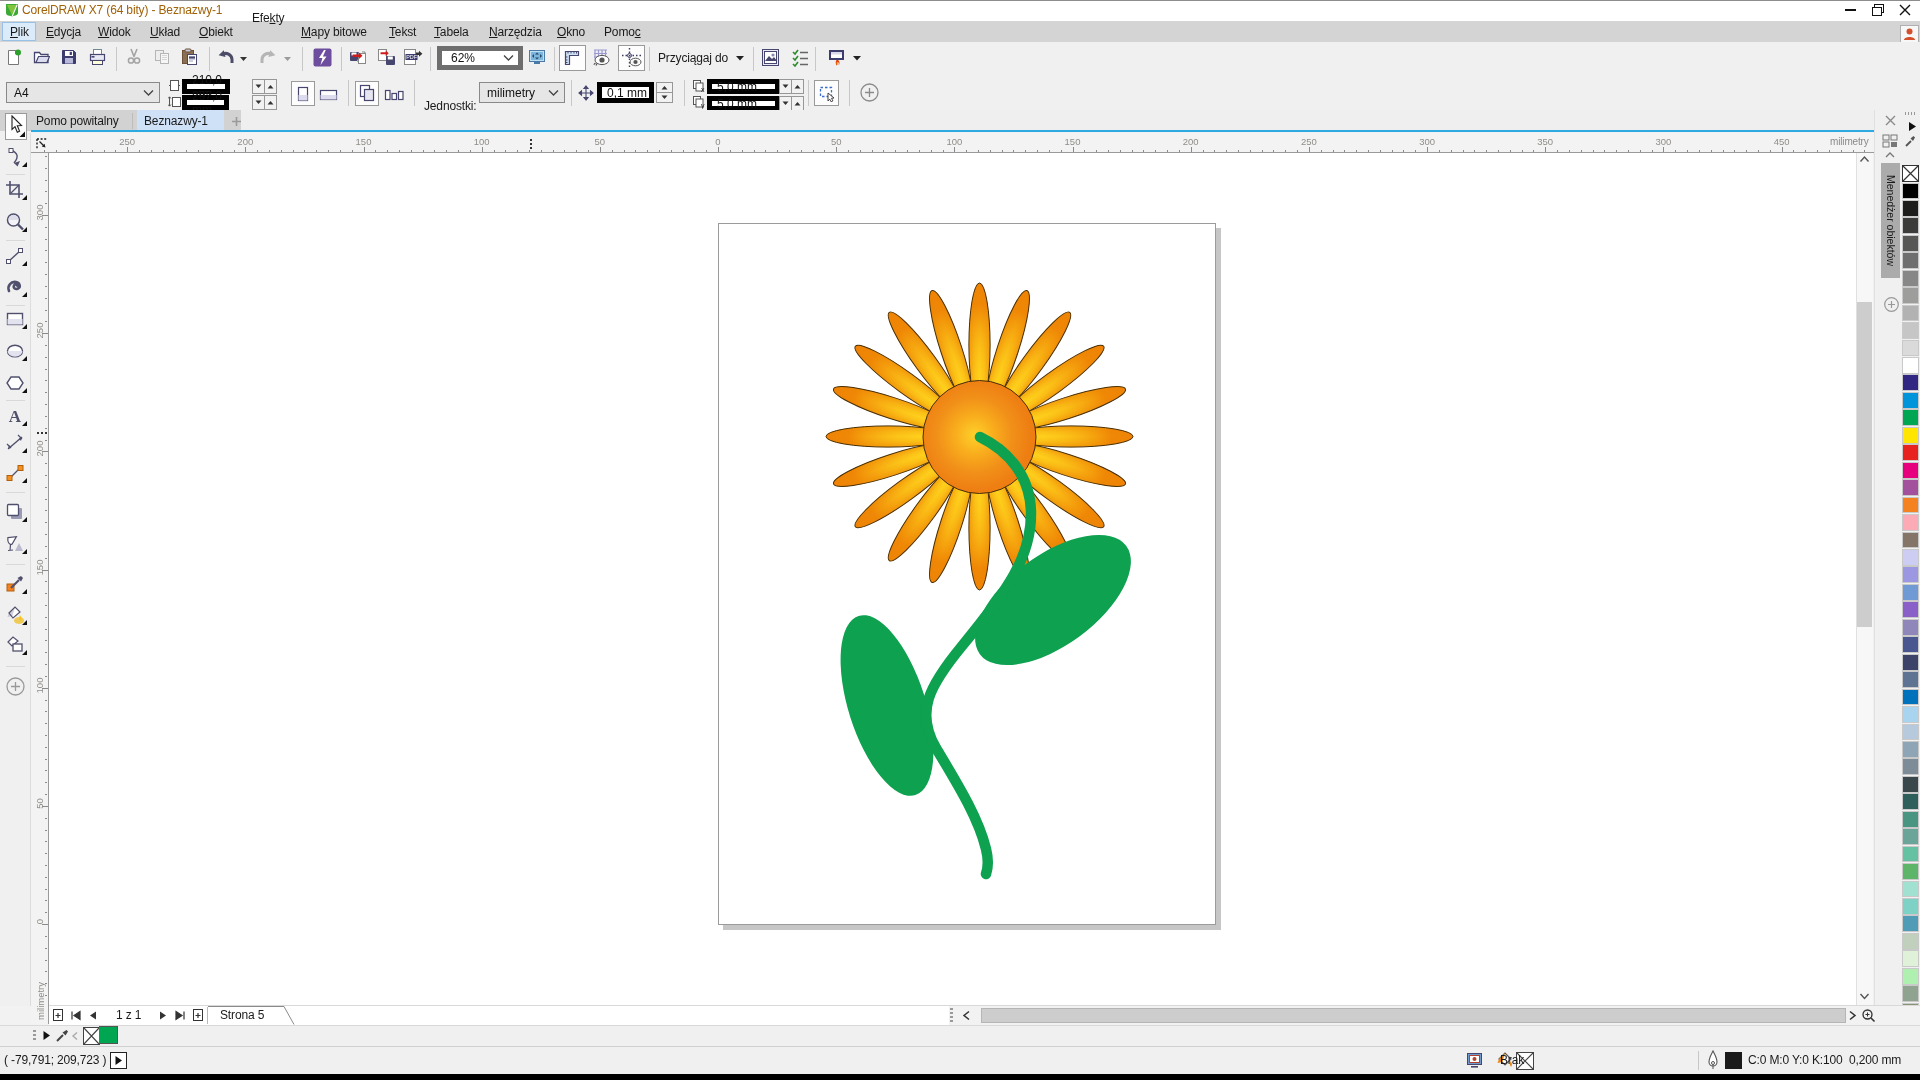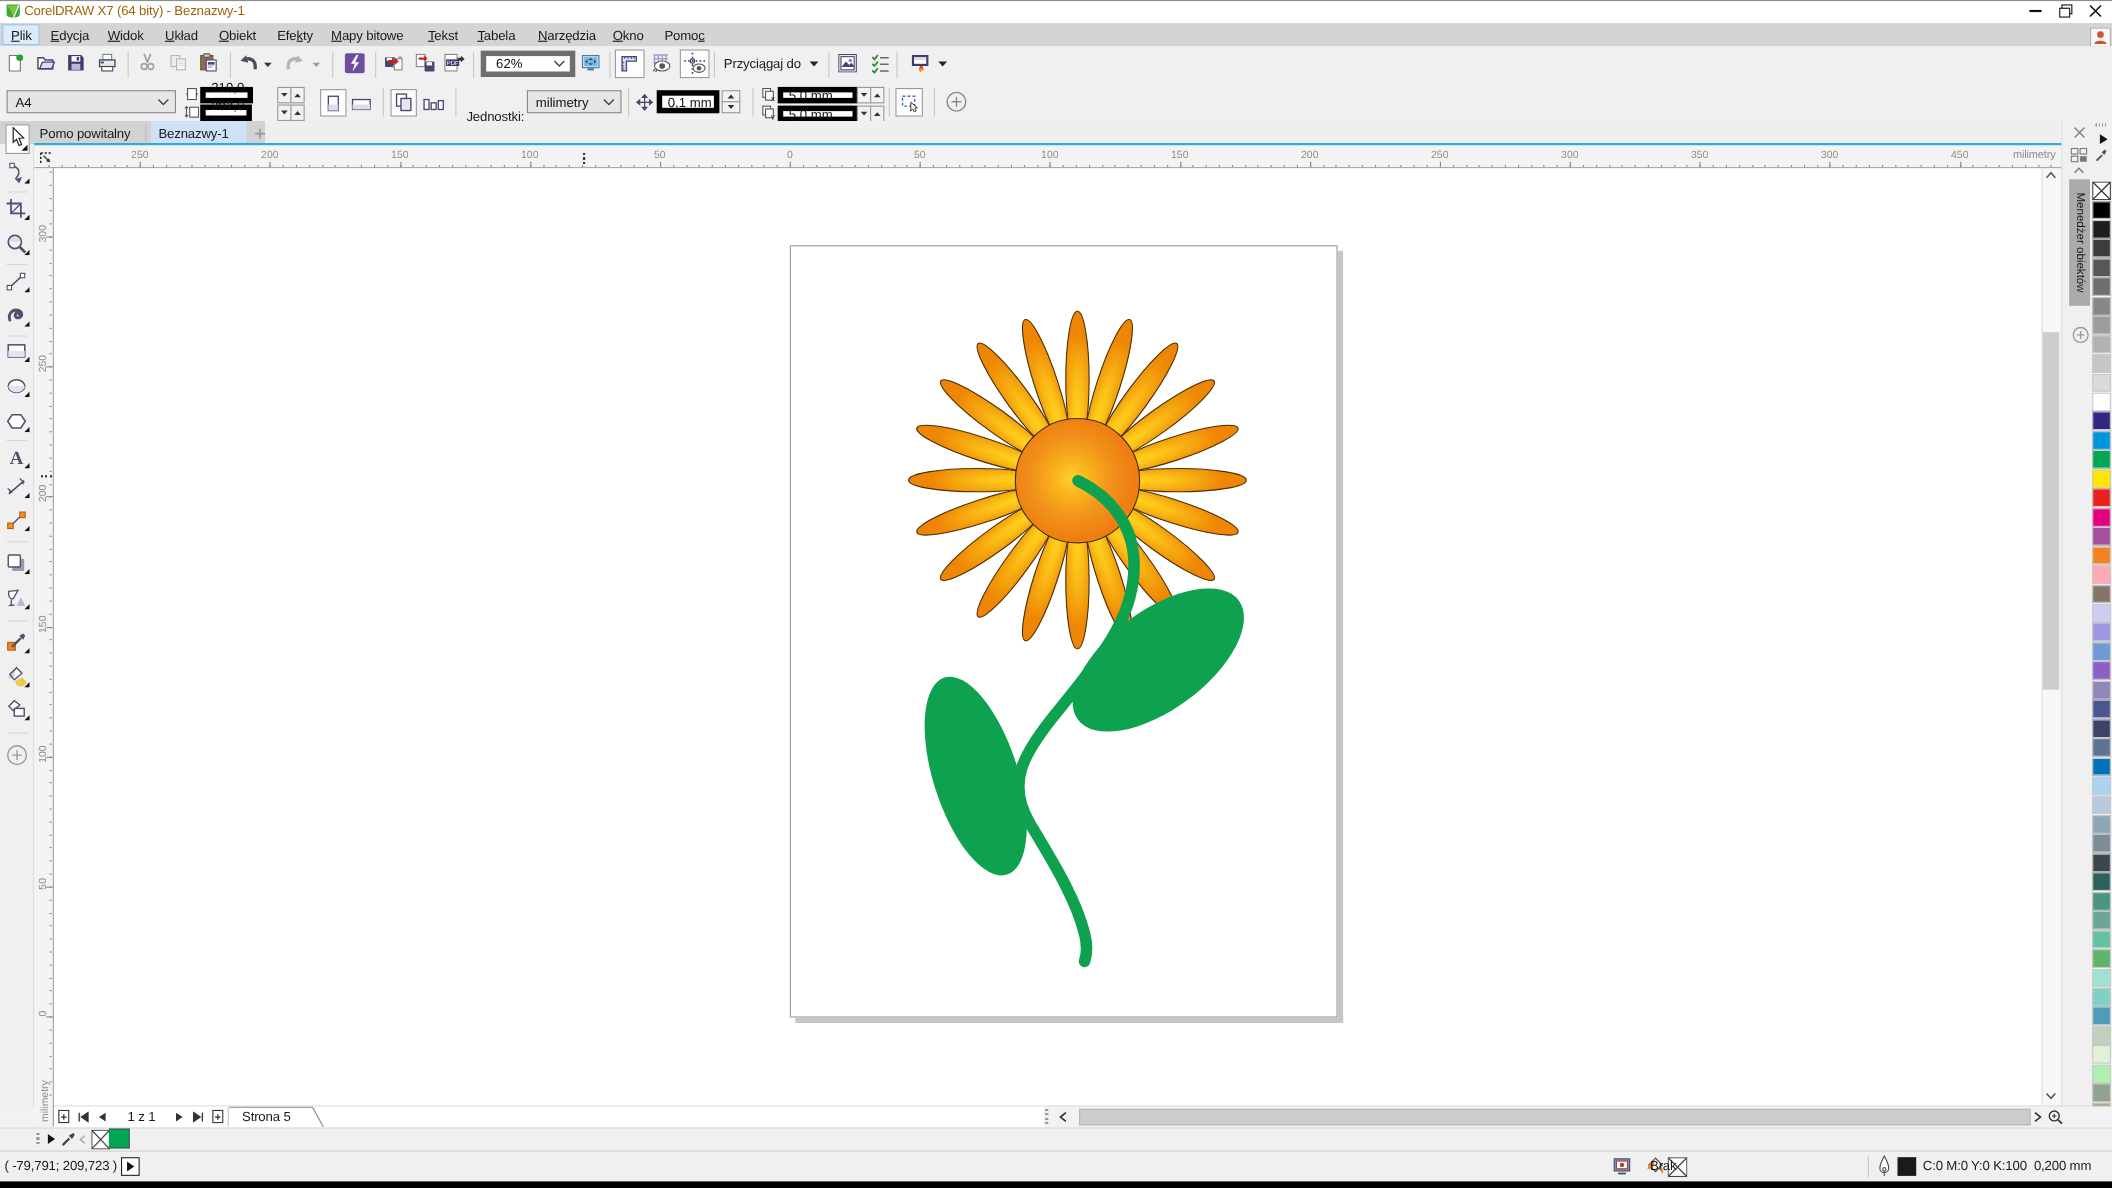--- a/index.html
+++ b/index.html
@@ -31,21 +31,21 @@
 <svg class="abs" style="left:1898px;top:3px" width="14" height="14" viewBox="0 0 14 14">
     <path d="M2 2 L12 12 M12 2 L2 12" stroke="#111" stroke-width="1.4"></path>
   </svg>
 <div class="abs" style="left:0;top:21px;width:1920px;height:21px;background:#d4d4d4;"></div>
 <div class="abs" style="left:2px;top:22px;width:34px;height:19px;background:#dcebf9;border:1px solid #98c1e8;"></div>
 <div class="txt" style="left:10px;top:25px;"><u>P</u>lik</div>
 <div class="txt" style="left:46px;top:25px;"><u>E</u>dycja</div>
 <div class="txt" style="left:98px;top:25px;"><u>W</u>idok</div>
 <div class="txt" style="left:150px;top:25px;"><u>U</u>kład</div>
 <div class="txt" style="left:199px;top:25px;"><u>O</u>biekt</div>
-<div class="txt" style="left:252px;top:25px;">Efe<u>k</u>ty</div>
+<div class="txt" style="left:252px;top:11px;">Efe<u>k</u>ty</div>
 <div class="txt" style="left:301px;top:25px;"><u>M</u>apy bitowe</div>
 <div class="txt" style="left:389px;top:25px;"><u>T</u>ekst</div>
 <div class="txt" style="left:434px;top:25px;"><u>T</u>abela</div>
 <div class="txt" style="left:489px;top:25px;"><u>N</u>arzędzia</div>
 <div class="txt" style="left:557px;top:25px;"><u>O</u>kno</div>
 <div class="txt" style="left:604px;top:25px;">Pomo<u>c</u></div>
 <svg class="abs" style="left:1900px;top:25px" width="19" height="18" viewBox="0 0 19 18">
 <rect x="0.5" y="0.5" width="18" height="17" fill="#f7f7f7" stroke="#b0b0b0"></rect>
 <circle cx="9.5" cy="6.5" r="3" fill="#d4502a"></circle>
 <path d="M4 15 C4 11 15 11 15 15 Z" fill="#d4502a"></path>

